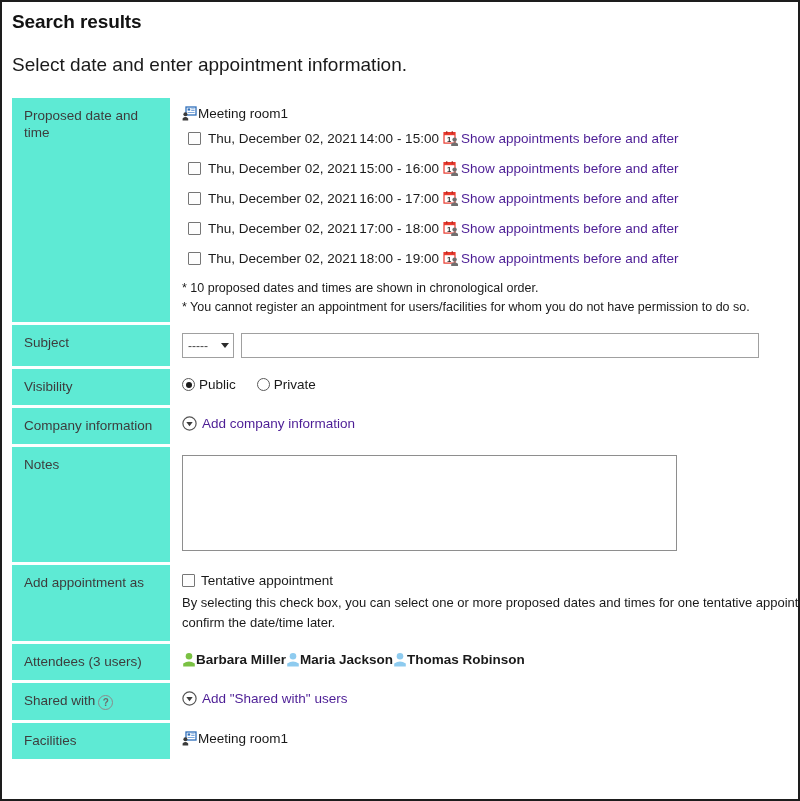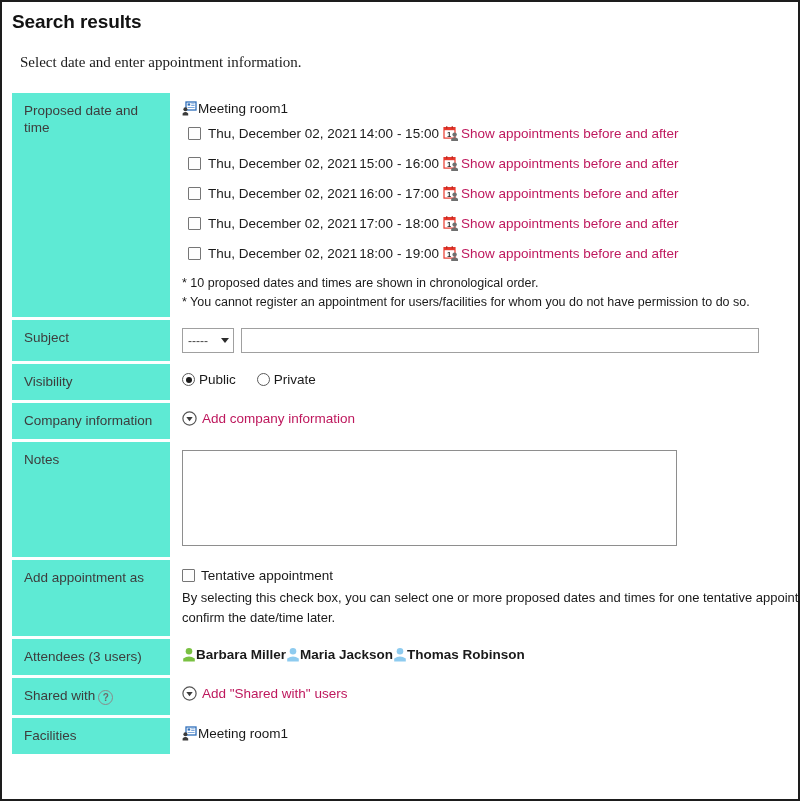--- a/index.html
+++ b/index.html
@@ -30,24 +30,23 @@
 
   
   .page-title {
     font-size: 19px;
     font-weight: bold;
     color: #121212;
     margin: 9px 0 0 0;
     letter-spacing: -0.1px;
   }
   .page-desc {
-    font-size: 15px;
-    color: #1a1a1a;
-    margin: 21px 0 0 8px;
-    font-family: Liberation Serif, serif;
+    font-size: 19px;
+    color: #1a1a1a;
+    margin: 21px 0 0 0;
   }
 
   
   .form-table {
     margin-top: 19px;
     border-collapse: separate;
     border-spacing: 0 3px;
     width: 790px;
     table-layout: fixed;
   }
@@ -145,21 +144,21 @@
   }
   .slot-date {
     white-space: nowrap;
   }
   .slot-time {
     white-space: nowrap;
     margin-left: 2px;
     margin-right: 4px;
   }
   a.link {
-    color: #be185d;
+    color: #4c1d95;
     text-decoration: none;
     white-space: nowrap;
   }
 
   .note-line {
     font-size: 12.5px;
     color: #1a1a1a;
     margin-top: 5px;
     white-space: nowrap;
   }

